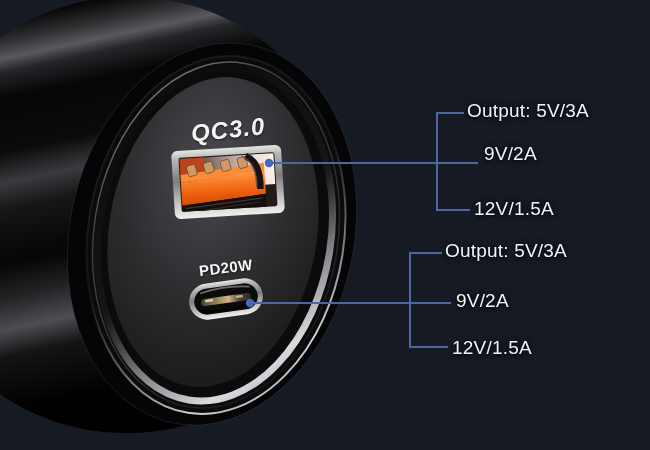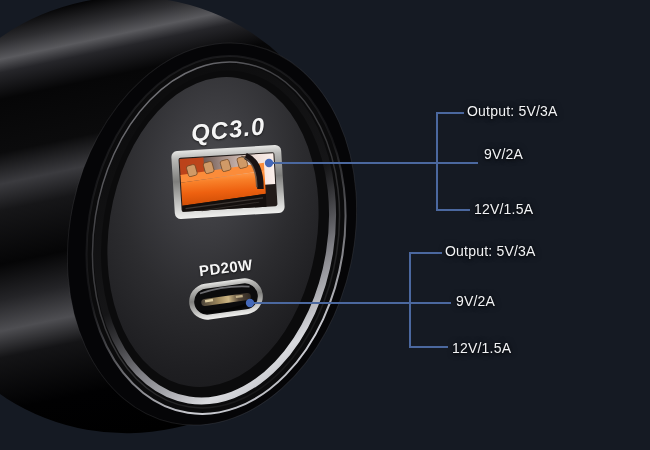--- a/index.html
+++ b/index.html
@@ -3,21 +3,21 @@
 <meta charset="utf-8">
 <style>
   html,body { margin:0; padding:0; background:#000; }
   .stage {
     position:relative; width:650px; height:450px; overflow:hidden;
     background:var(--bg,#151a23);
     font-family:"Liberation Sans", sans-serif;
   }
   .stage svg { position:absolute; left:0; top:0; }
   .callout {
-    position:absolute; color:#f2f3f5; font-size:14px; line-height:24px;
+    position:absolute; color:#f2f3f5; font-size:19px; line-height:24px;
     white-space:nowrap; letter-spacing:.2px;
     text-shadow:0 1px 3px rgba(0,0,0,.85), 0 0 6px rgba(0,0,0,.5);
   }
   .port-label {
     position:absolute; color:#f5f5f5; font-weight:bold; white-space:nowrap;
     text-shadow:0 1px 2px rgba(0,0,0,.65);
   }
   #qc-label  { left:191px; top:116px; font-size:24px; font-style:italic;
                transform:rotate(-6deg); letter-spacing:1px; }
   #pd-label  { left:199px; top:259px; font-size:15px;

